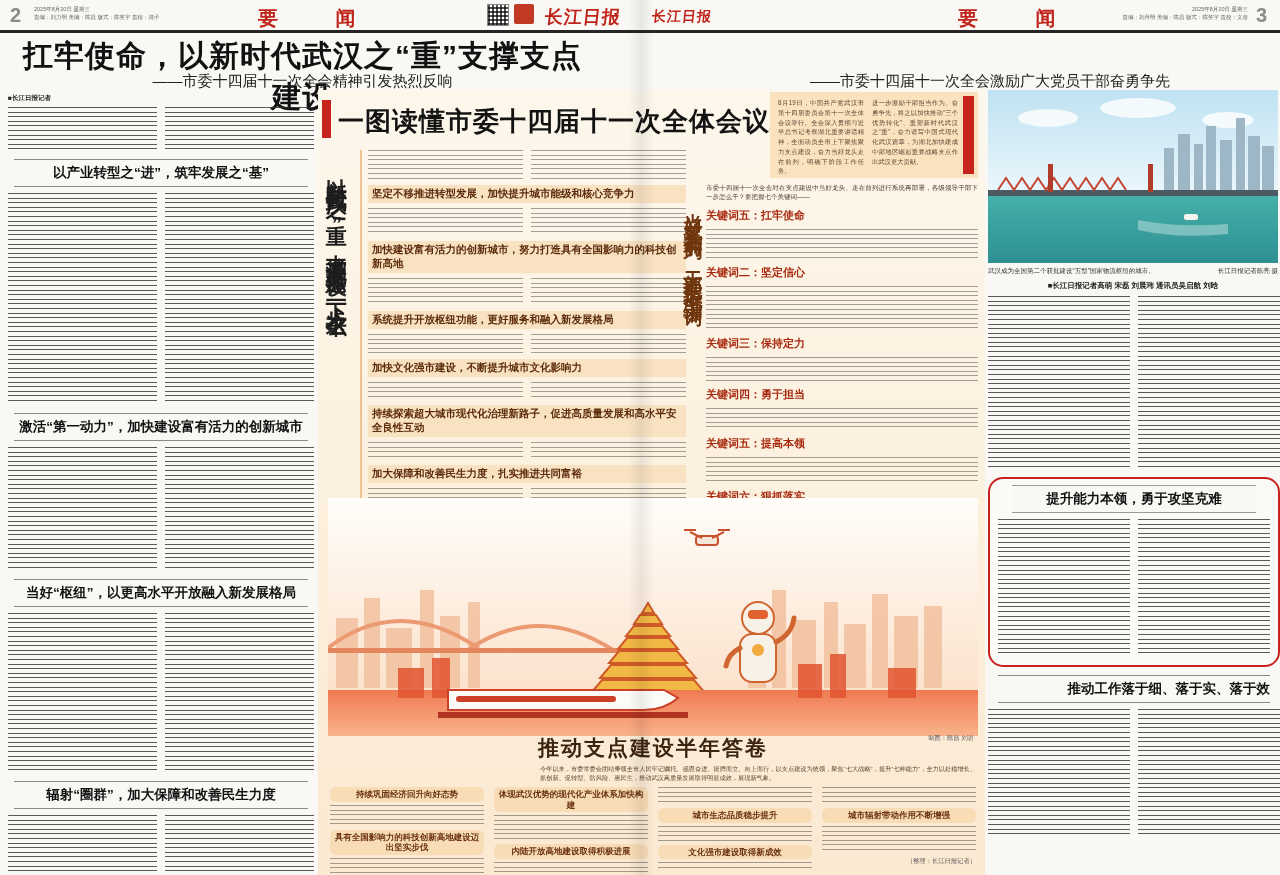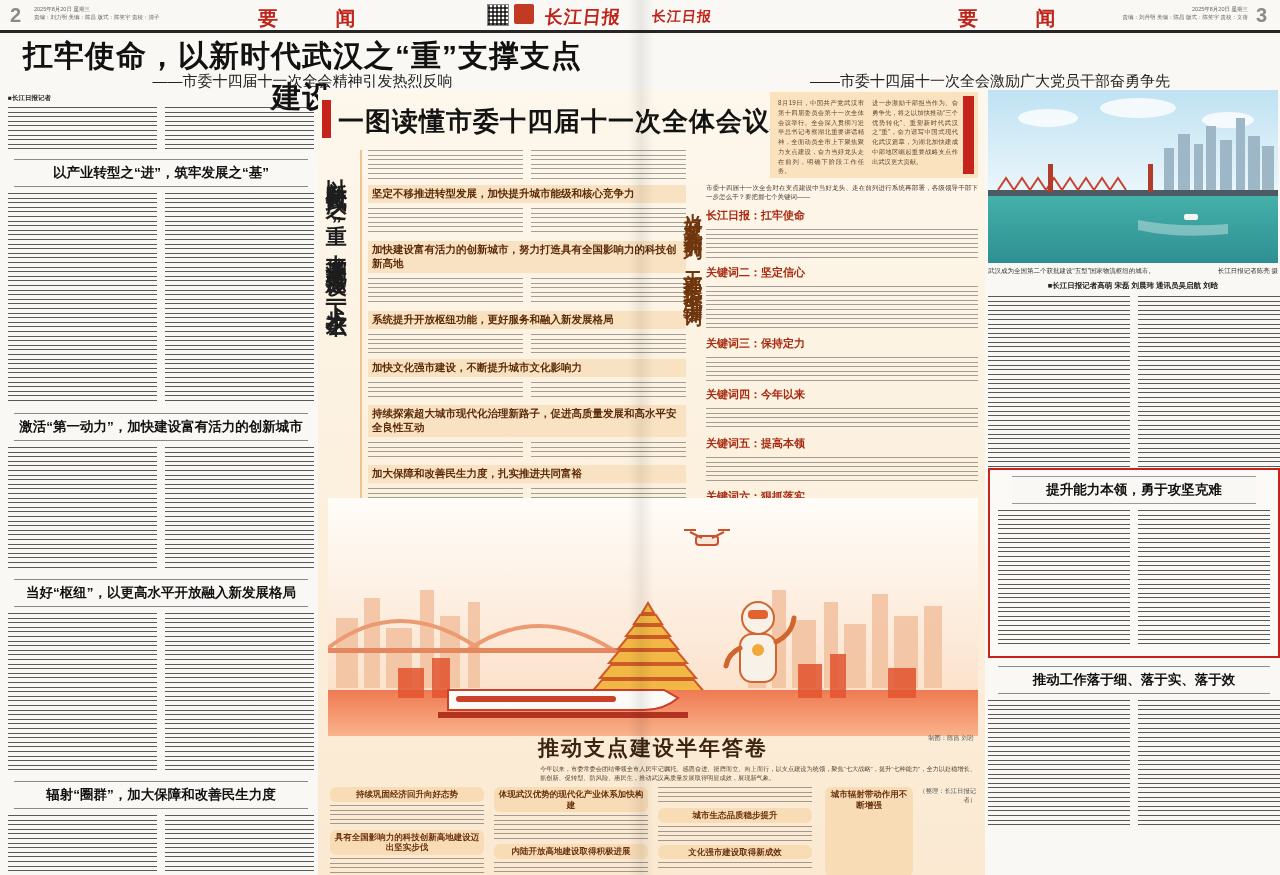--- a/index.html
+++ b/index.html
@@ -170,27 +170,27 @@
       <div class="twocol">
           <div class="fx lite" style="height:14px;"></div>
           <div class="fx lite" style="height:14px;"></div>
         </div>
     </div>
 
     <div class="abs vert" style="left:362px;top:108px;height:470px;font-size:19px;color:#6f360e;letter-spacing:4px;">当好龙头走在前列 干部要把握七个关键词</div>
 
     <div class="abs" style="left:388px;top:94px;width:272px;height:518px;display:flex;flex-direction:column;gap:6px;">
       <div class="smallprint" style="font-size:6.5px;color:#4a3a28;text-align:justify;">市委十四届十一次全会对在支点建设中当好龙头、走在前列进行系统再部署，各级领导干部下一步怎么干？要把握七个关键词——</div>
-      <div class="kwhead">长江日报：扛牢使命</div>
+      <div class="kwhead">关键词五：扛牢使命</div>
       <div class="fx lite" style="height:30px;"></div>
       <div class="kwhead">关键词二：坚定信心</div>
       <div class="fx lite" style="height:44px;"></div>
       <div class="kwhead">关键词三：保持定力</div>
       <div class="fx lite" style="height:24px;"></div>
-      <div class="kwhead">关键词四：今年以来</div>
+      <div class="kwhead">关键词四：勇于担当</div>
       <div class="fx lite" style="height:22px;"></div>
       <div class="kwhead">关键词五：提高本领</div>
       <div class="fx lite" style="height:26px;"></div>
       <div class="kwhead">关键词六：狠抓落实</div>
       <div class="fx lite" style="height:14px;"></div>
       <div class="kwhead">关键词七：风清气正</div>
       <div class="fx lite" style="height:20px;"></div>
     </div>
 
     <div class="abs" style="left:10px;top:408px;width:650px;height:238px;">
@@ -289,21 +289,21 @@
           <div class="rpt-band">内陆开放高地建设取得积极进展</div>
           <div class="fx lite" style="height:12px;"></div>
         </div>
         <div style="flex:1;display:flex;flex-direction:column;gap:3px;">
           <div class="fx lite" style="height:18px;"></div>
           <div class="rpt-band">城市生态品质稳步提升</div>
           <div class="fx lite" style="height:16px;"></div>
           <div class="rpt-band">文化强市建设取得新成效</div>
           <div class="fx lite" style="height:8px;"></div>
         </div>
-        <div style="flex:1;display:flex;flex-direction:row;gap:3px;">
+        <div style="flex:1;display:flex;flex-direction:column;gap:3px;">
           <div class="fx lite" style="height:18px;"></div>
           <div class="rpt-band">城市辐射带动作用不断增强</div>
           <div class="fx lite" style="height:28px;"></div>
           <div class="smallprint" style="text-align:right;">（整理：长江日报记者）</div>
         </div>
       </div>
     </div>
   </div>
 
   <div class="abs" style="left:988px;top:90px;width:290px;height:173px;">
@@ -357,28 +357,28 @@
 
   <div class="abs" style="left:988px;top:296px;width:292px;">
     <div class="twocol">
         <div class="fx" style="height:32px;"></div>
         <div class="fx" style="height:32px;"></div>
       </div>
     <div class="twocol">
         <div class="fx" style="height:140px;"></div>
         <div class="fx" style="height:140px;"></div>
       </div>
-    <div class="redframe" style="padding:6px 8px 8px;">
+    <div class="redframe" style="margin-top:9px;padding:6px 8px 8px;border-radius:15px;">
       <div class="band" style="margin:0 14px 6px;border-color:#9a9a9a;">提升能力本领，勇于攻坚克难</div>
       <div class="twocol">
           <div class="fx" style="height:138px;"></div>
           <div class="fx" style="height:138px;"></div>
         </div>
     </div>
-    <div class="band" style="margin:8px 10px 6px;">推动工作落于细、落于实、落于效</div>
+    <div class="band" style="margin:8px 10px 6px;text-align:right;">推动工作落于细、落于实、落于效</div>
     <div class="twocol">
         <div class="fx" style="height:128px;"></div>
         <div class="fx" style="height:128px;"></div>
       </div>
   </div>
 
   <div class="abs fold"></div>
 </div>
 
 </body></html>

